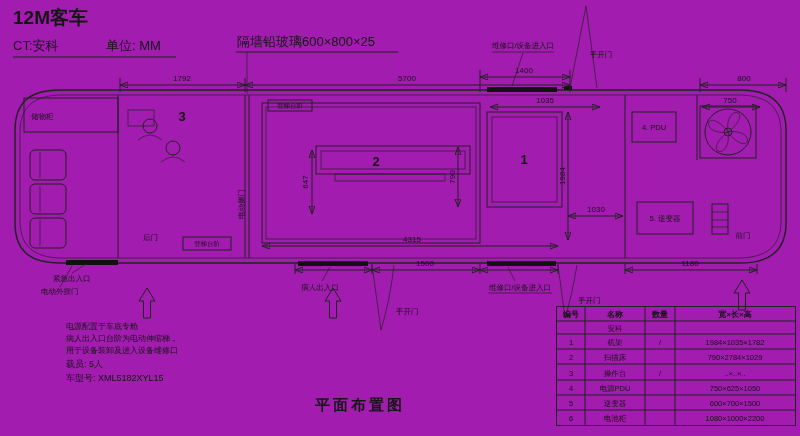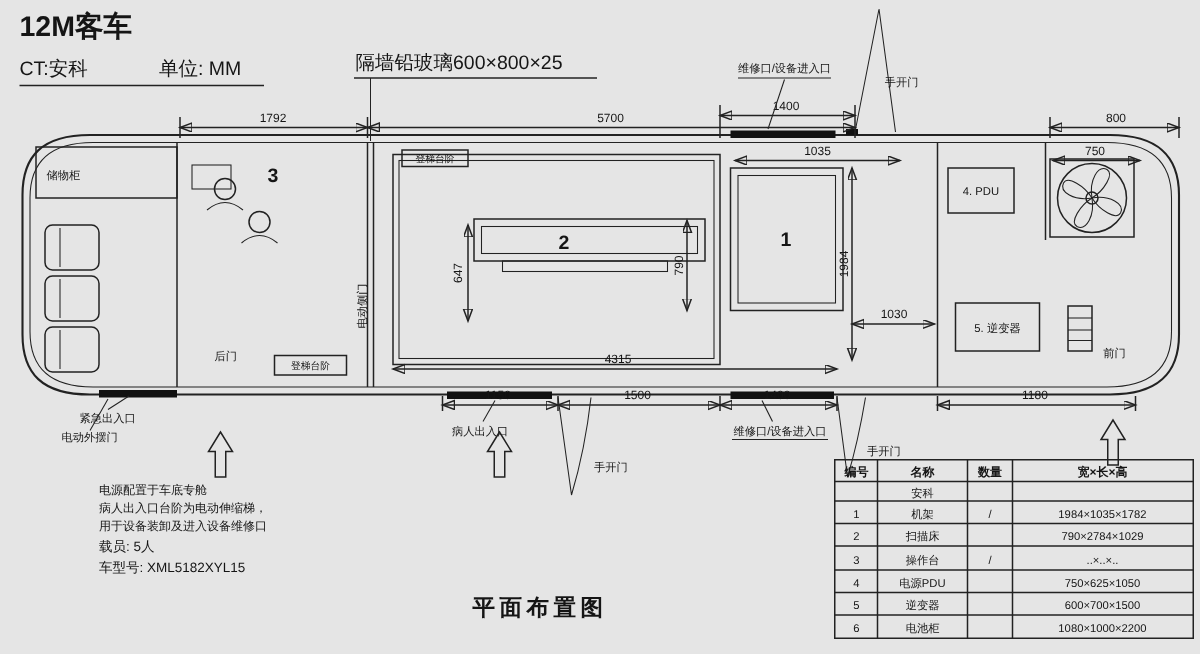--- a/index.html
+++ b/index.html
@@ -1,16 +1,16 @@
 <!DOCTYPE html>
 <html><head>
 <meta charset="utf-8">
 <style>
   html,body{margin:0;padding:0;background:#fff;}
-  .canvas{position:relative;width:800px;height:436px;background:#e5e5e5;overflow:hidden;
+  .canvas{position:relative;width:800px;height:436px;background:#a21caf;overflow:hidden;
           font-family:"Liberation Sans",sans-serif;}
   svg{position:absolute;left:0;top:0;}
   svg line,svg path,svg rect,svg circle,svg ellipse,svg polygon,svg polyline{
       fill:none;stroke:#222;stroke-width:1;}
   svg .thin{stroke-width:0.7;}
   svg .thick{stroke-width:1.4;}
   svg .blk{fill:#111;stroke:none;}
   svg text{stroke:none;fill:#151515;font-family:"Liberation Sans",sans-serif;}
   .ttl{font-size:19px;font-weight:600;}
   .sub{font-size:13px;}

